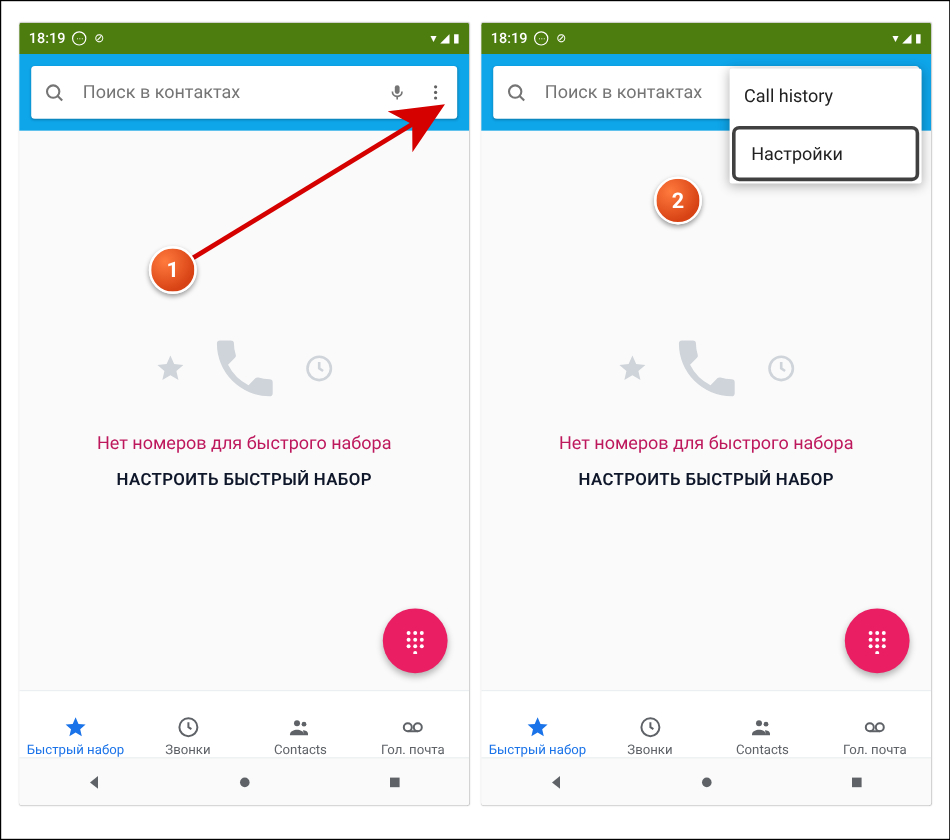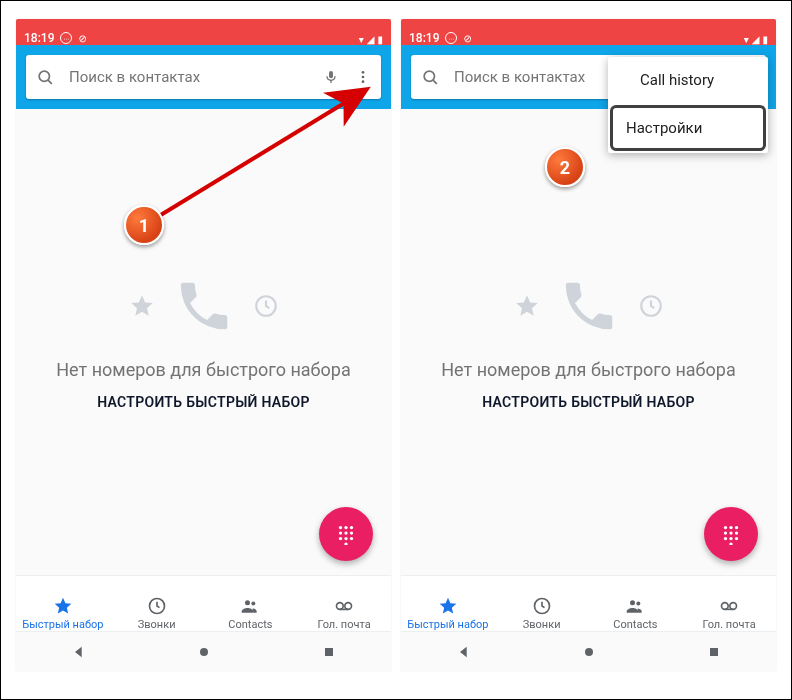--- a/index.html
+++ b/index.html
@@ -22,24 +22,24 @@
     background: #fafafa;
     display: flex;
     flex-direction: column;
     position: relative;
     border-radius: 2px;
     box-shadow: 0 0 1px rgba(0,0,0,.25);
     overflow: hidden;
   }
   .status-bar {
     height: 26px;
-    background: #ef4444;
+    background: #4d7c0f;
     color: #fff;
     display: flex;
-    align-items: flex-end;
+    align-items: center;
     padding: 0 8px;
     font-size: 12px;
     font-weight: 500;
   }
   .status-left { display: flex; align-items: center; gap: 6px; }
   .status-right { margin-left: auto; display: flex; align-items: center; gap: 3px; }
   .status-ico { font-size: 10px; }
   .ring { width:12px; height:12px; border:1px solid #fff; border-radius:50%; display:flex; align-items:center; justify-content:center; font-size:6px; }
 
   .search-wrap {
@@ -64,21 +64,21 @@
   .content {
     flex: 1;
     display: flex;
     flex-direction: column;
     align-items: center;
     justify-content: center;
     background: #fafafa;
     position: relative;
   }
   .hero { color:#cfd4da; display:flex; align-items:center; gap:18px; margin-bottom:22px; }
-  .empty-text { color:#737373; font-size:18px; margin-bottom:14px; }
+  .empty-text { color:#be185d; font-size:15px; margin-bottom:14px; }
   .setup-link { color:#0f172a; font-size:14px; font-weight:600; letter-spacing:.3px; }
 
   .fab {
     position:absolute; right:18px; bottom:14px;
     width:54px; height:54px; border-radius:50%;
     background:#e91e63; display:flex; align-items:center; justify-content:center;
     box-shadow:0 3px 6px rgba(0,0,0,.3);
   }
 
   .bottom-tabs {
@@ -91,21 +91,21 @@
   .nav-bar {
     height:40px; background:#fafafa; display:flex; align-items:center; justify-content:space-around; border-top:1px solid #eceff1;
   }
   .nav-bar svg { width:16px; height:16px; fill:#5f6368; }
 
   
   .menu-popup {
     position:absolute; right:8px; top:36px; background:#fff; border-radius:2px;
     box-shadow:0 2px 10px rgba(0,0,0,.3); width:160px; z-index:5;
   }
-  .menu-item { padding:14px 32px; font-size:15px; color:#212121; }
+  .menu-item { padding:14px 12px; font-size:15px; color:#212121; }
   .menu-item.highlight { border:3px solid #404040; border-radius:6px; margin:2px; padding:11px 13px; }
 
   
   .badge {
     position:absolute; width:40px; height:40px; border-radius:50%;
     background:radial-gradient(circle at 32% 30%, #ff7a3d, #d84315 70%);
     border:2px solid #fff; box-shadow:0 2px 4px rgba(0,0,0,.4);
     display:flex; align-items:center; justify-content:center;
     color:#fff; font-weight:700; font-size:18px; z-index:20;
   }

